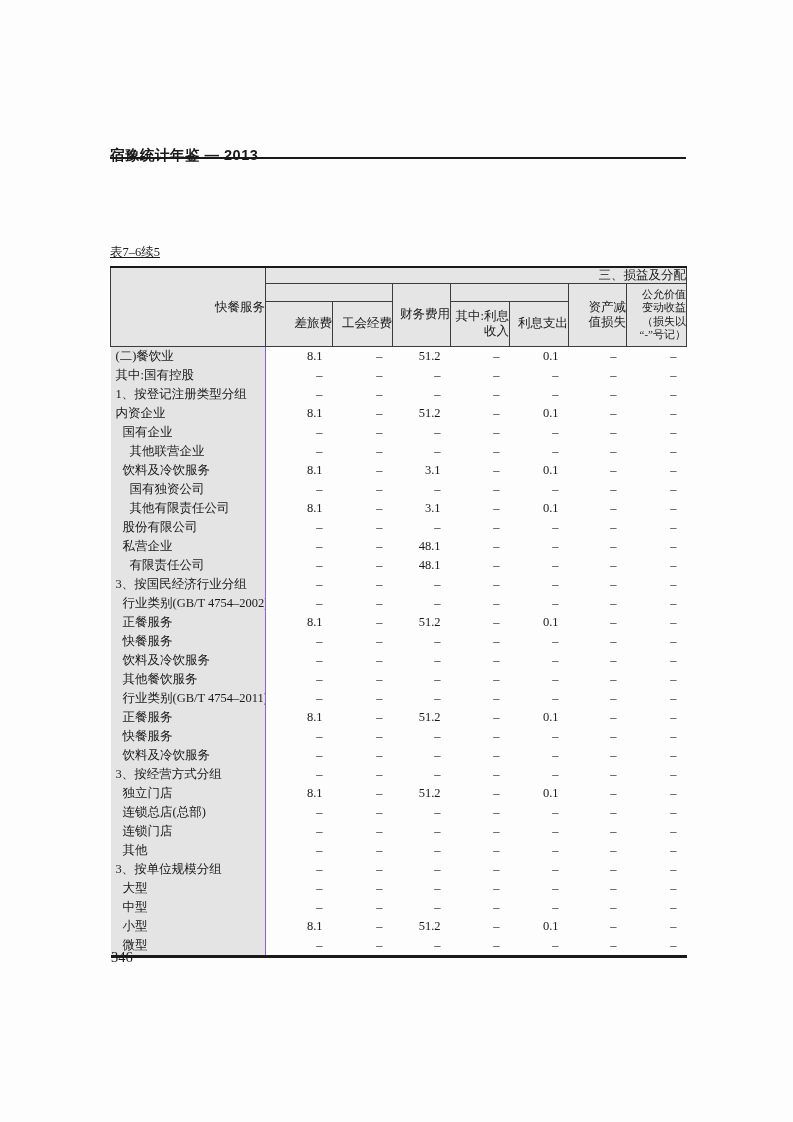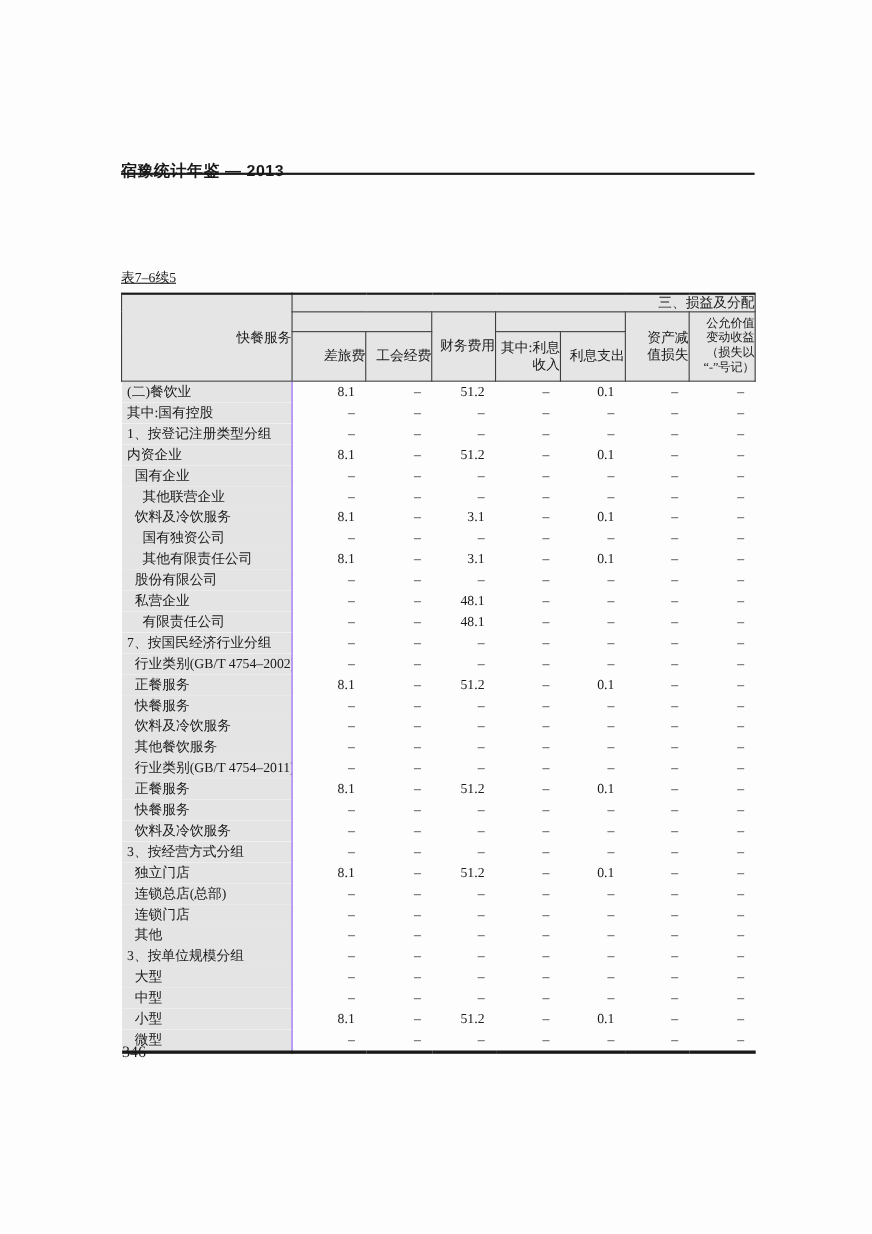--- a/index.html
+++ b/index.html
@@ -215,21 +215,21 @@
           <td class="lbl ind2">有限责任公司</td>
           <td class="val">–</td>
           <td class="val">–</td>
           <td class="val">48.1</td>
           <td class="val">–</td>
           <td class="val">–</td>
           <td class="val">–</td>
           <td class="val">–</td>
         </tr>
         <tr>
-          <td class="lbl ind0">7、按国民经济行业分组</td>
+          <td class="lbl ind0">3、按国民经济行业分组</td>
           <td class="val">–</td>
           <td class="val">–</td>
           <td class="val">–</td>
           <td class="val">–</td>
           <td class="val">–</td>
           <td class="val">–</td>
           <td class="val">–</td>
         </tr>
         <tr>
           <td class="lbl ind1">行业类别(GB/T 4754–2002)</td>

